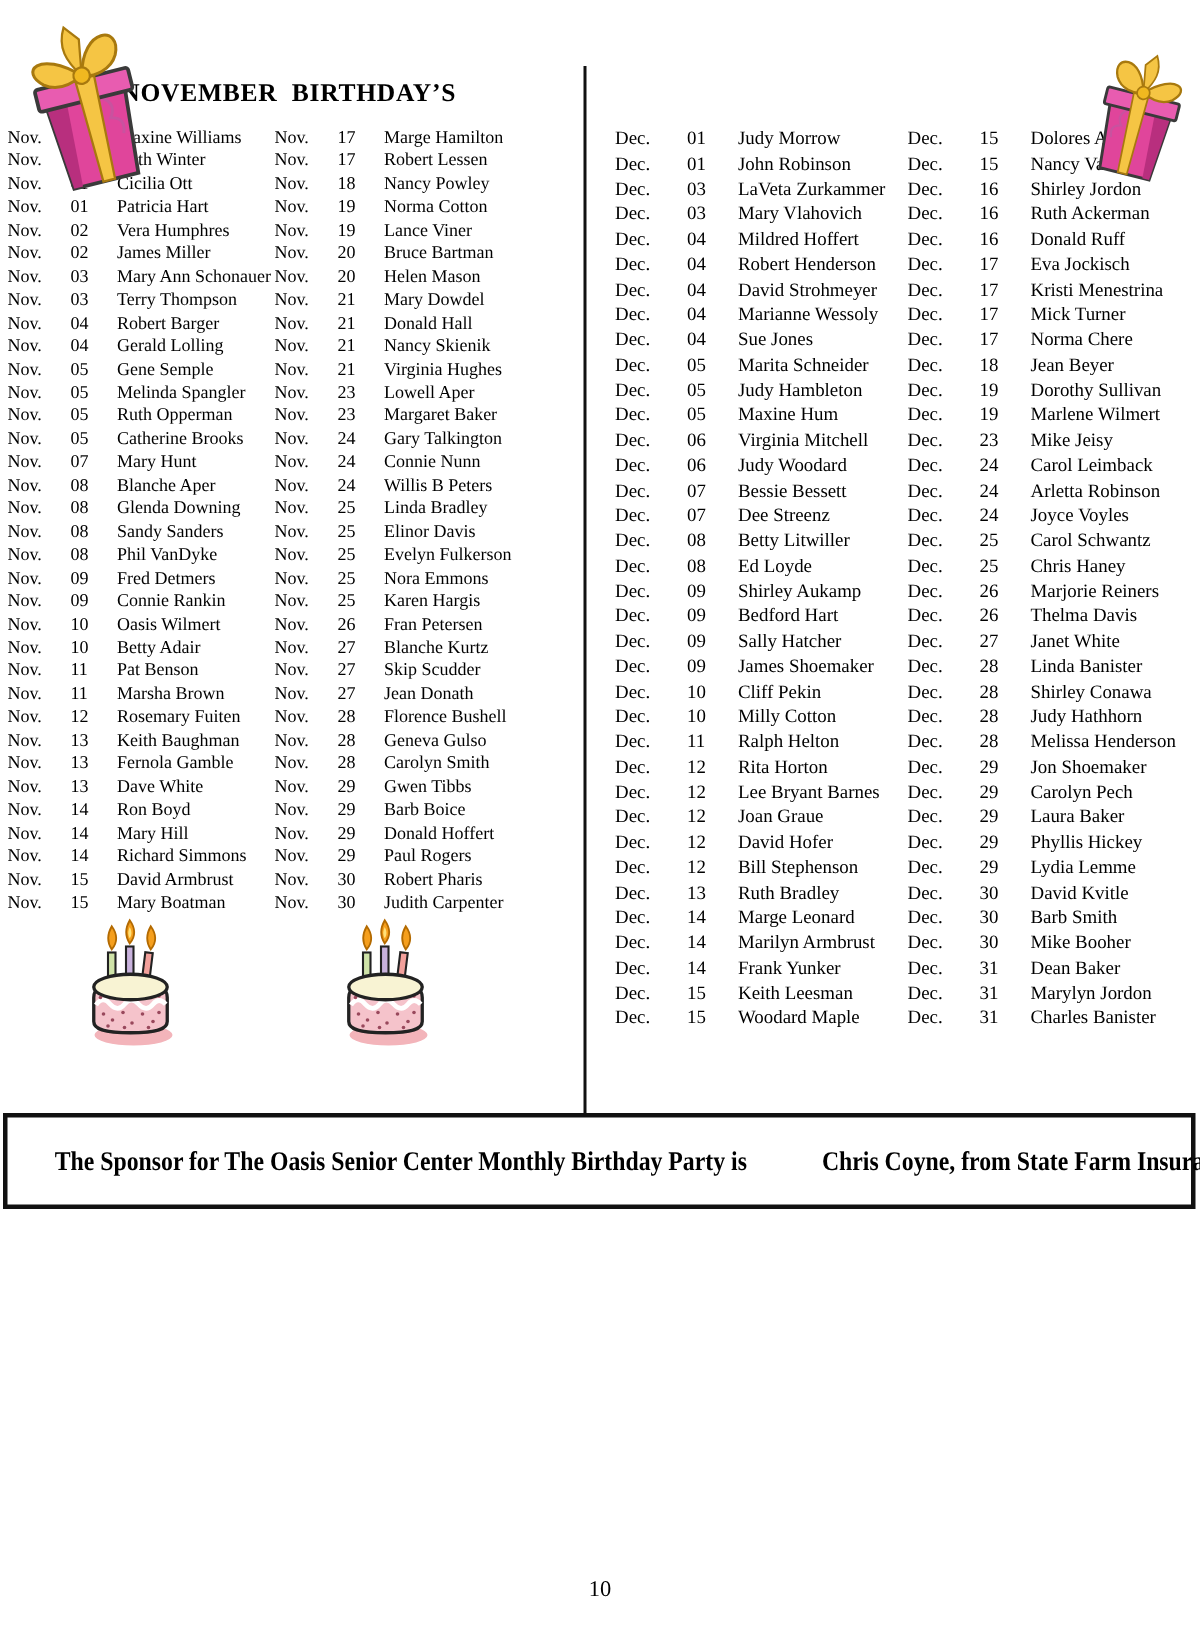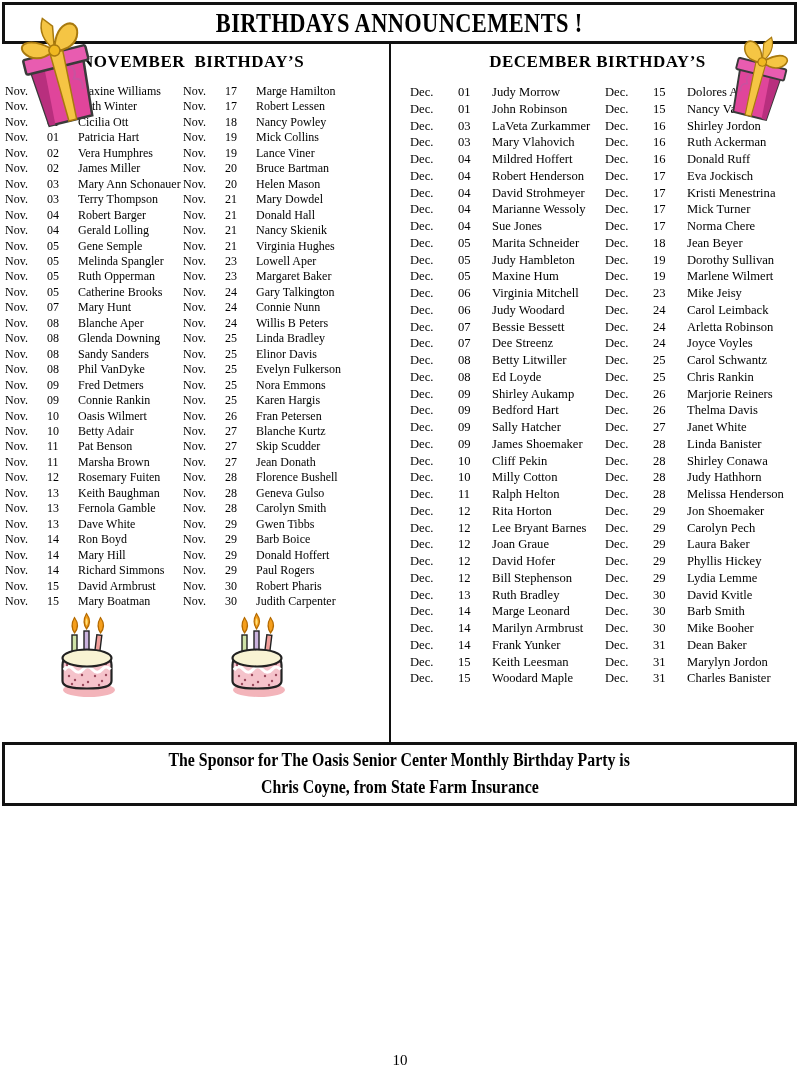--- a/index.html
+++ b/index.html
@@ -58,41 +58,38 @@
 
   
   .cake { position:absolute; z-index:1; }
   .cake-1 { left:56px;  top:612px; }
   .cake-2 { left:226px; top:612px; }
 
   
   .sponsor-box {
     position:absolute; left:2px; top:742px; width:795px; height:64px;
     border:3px solid #111; background:#fff;
-    display:flex; flex-direction:column; align-items:center; justify-content:space-evenly;
+    display:flex; flex-direction:row; align-items:center; justify-content:space-evenly;
     z-index:2;
   }
   .sponsor-line {
     font-weight:bold; font-size:18px; transform:scaleX(0.88); white-space:pre;
   }
 
   
   .page-number {
     position:absolute; left:0; right:0; top:1052px;
     text-align:center; font-size:15px;
   }
 </style>
 </head>
 <body>
 
 <div class="page">
 
-  <div class="header-box">
-    <div class="page-title">BIRTHDAYS ANNOUNCEMENTS !</div>
-  </div>
 
   <svg class="gift gift-left" width="104" height="128" viewBox="0 0 104 128">
     <g transform="rotate(-14 52 75)">
       <path d="M26 58 L80 58 L75 116 L31 116 Z" fill="#e0459b" stroke="#3a3a3a" stroke-width="2.5"></path>
       <path d="M26 58 L40 58 L37 116 L31 116 Z" fill="#b82f7e"></path>
       <path d="M64 62 q8 6 2 14 q10 2 6 12" fill="none" stroke="#c9529f" stroke-width="2"></path>
       <rect x="21" y="46" width="64" height="15" rx="2" fill="#e85cb0" stroke="#3a3a3a" stroke-width="2.5"></rect>
       <path d="M49 46 L62 46 L59 116 L51 116 Z" fill="#f5c544" stroke="#a8790e" stroke-width="1.5"></path>
       <path d="M54 44 C30 20 14 32 28 44 C37 51 48 47 54 44 Z" fill="#f5c544" stroke="#a8790e" stroke-width="2"></path>
       <path d="M54 44 C62 12 88 18 79 36 C74 45 62 47 54 44 Z" fill="#f5c544" stroke="#a8790e" stroke-width="2"></path>
@@ -345,21 +342,21 @@
 
         <div class="row nov-row">
           <span class="m">Nov.</span>
           <span class="d">18</span>
           <span class="n">Nancy Powley</span>
         </div>
 
         <div class="row nov-row">
           <span class="m">Nov.</span>
           <span class="d">19</span>
-          <span class="n">Mick Collins</span>
+          <span class="n">Norma Cotton</span>
         </div>
 
         <div class="row nov-row">
           <span class="m">Nov.</span>
           <span class="d">19</span>
           <span class="n">Lance Viner</span>
         </div>
 
         <div class="row nov-row">
           <span class="m">Nov.</span>
@@ -531,21 +528,20 @@
 
         <div class="row nov-row">
           <span class="m">Nov.</span>
           <span class="d">30</span>
           <span class="n">Judith Carpenter</span>
         </div>
       </div>
   </div>
 
   <div class="panel panel-december">
-    <div class="section-heading">DECEMBER BIRTHDAY’S</div>
 
     <div class="list dec-col1">
 
         <div class="row dec-row">
           <span class="m">Dec.</span>
           <span class="d">01</span>
           <span class="n">Judy Morrow</span>
         </div>
 
         <div class="row dec-row">
@@ -859,21 +855,21 @@
 
         <div class="row dec-row">
           <span class="m">Dec.</span>
           <span class="d">25</span>
           <span class="n">Carol Schwantz</span>
         </div>
 
         <div class="row dec-row">
           <span class="m">Dec.</span>
           <span class="d">25</span>
-          <span class="n">Chris Rankin</span>
+          <span class="n">Chris Haney</span>
         </div>
 
         <div class="row dec-row">
           <span class="m">Dec.</span>
           <span class="d">26</span>
           <span class="n">Marjorie Reiners</span>
         </div>
 
         <div class="row dec-row">
           <span class="m">Dec.</span>

